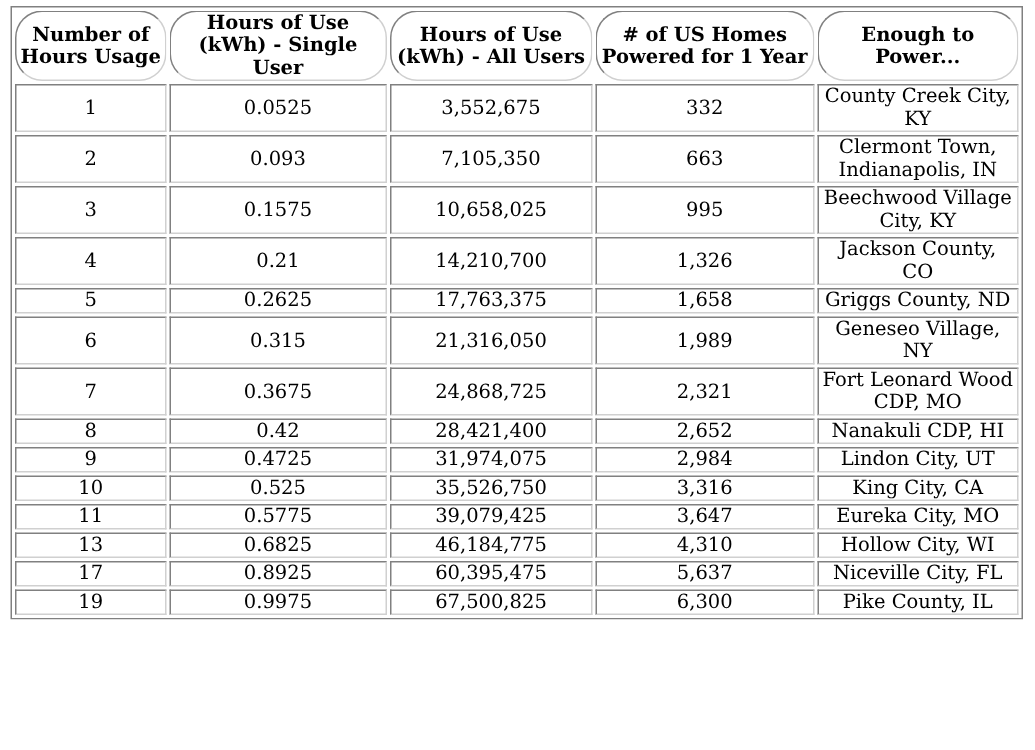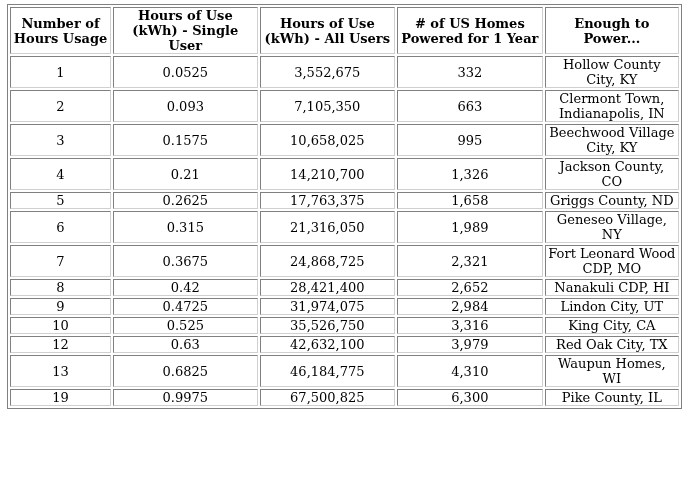--- a/index.html
+++ b/index.html
@@ -23,20 +23,21 @@
     border-color: #808080 #d0d0d0 #d0d0d0 #808080;
     text-align: center;
     vertical-align: middle;
     font-size: 13px;
     line-height: 15px;
     padding: 0 2px;
     height: 15px;
   }
   th {
     font-weight: bold;
+    border-radius: 18px;
   }
   col.c1 { width: 97px; }
   col.c2 { width: 139px; }
   col.c3 { width: 130px; }
   col.c4 { width: 140px; }
   col.c5 { width: 129px; }
 </style>
 </head>
 <body>
 
@@ -56,21 +57,21 @@
       <th># of US Homes Powered for 1 Year</th>
       <th>Enough to Power...</th>
     </tr>
   </thead>
   <tbody>
       <tr>
         <td>1</td>
         <td>0.0525</td>
         <td>3,552,675</td>
         <td>332</td>
-        <td>Hollow County City, KY</td>
+        <td>County Creek City, KY</td>
       </tr>
       <tr>
         <td>2</td>
         <td>0.093</td>
         <td>7,105,350</td>
         <td>663</td>
         <td>Clermont Town, Indianapolis, IN</td>
       </tr>
       <tr>
         <td>3</td>
@@ -122,32 +123,39 @@
         <td>Lindon City, UT</td>
       </tr>
       <tr>
         <td>10</td>
         <td>0.525</td>
         <td>35,526,750</td>
         <td>3,316</td>
         <td>King City, CA</td>
       </tr>
       <tr>
-        <td>12</td>
-        <td>0.63</td>
-        <td>42,632,100</td>
-        <td>3,979</td>
-        <td>Red Oak City, TX</td>
+        <td>11</td>
+        <td>0.5775</td>
+        <td>39,079,425</td>
+        <td>3,647</td>
+        <td>Eureka City, MO</td>
       </tr>
       <tr>
         <td>13</td>
         <td>0.6825</td>
         <td>46,184,775</td>
         <td>4,310</td>
-        <td>Waupun Homes, WI</td>
+        <td>Hollow City, WI</td>
+      </tr>
+      <tr>
+        <td>17</td>
+        <td>0.8925</td>
+        <td>60,395,475</td>
+        <td>5,637</td>
+        <td>Niceville City, FL</td>
       </tr>
       <tr>
         <td>19</td>
         <td>0.9975</td>
         <td>67,500,825</td>
         <td>6,300</td>
         <td>Pike County, IL</td>
       </tr>
     </tbody>
 </table>

